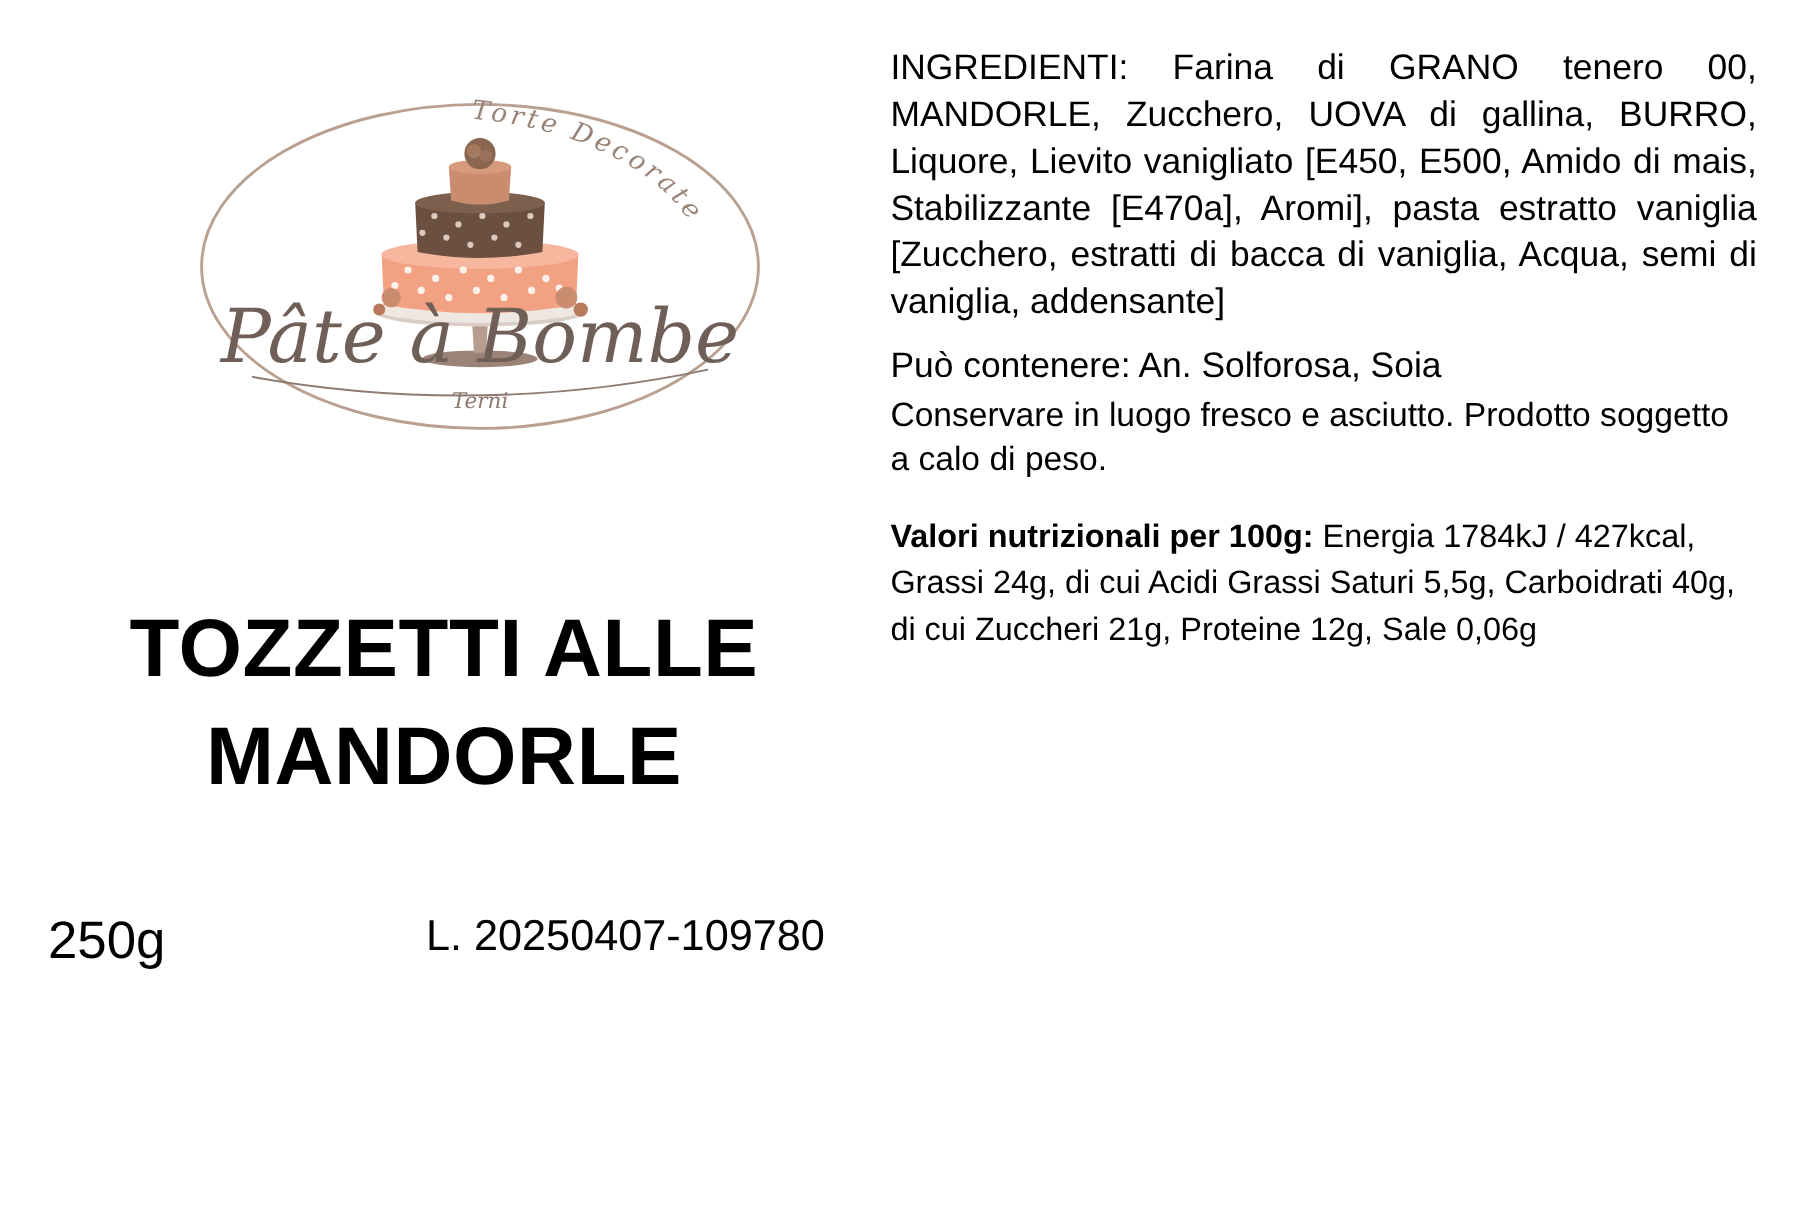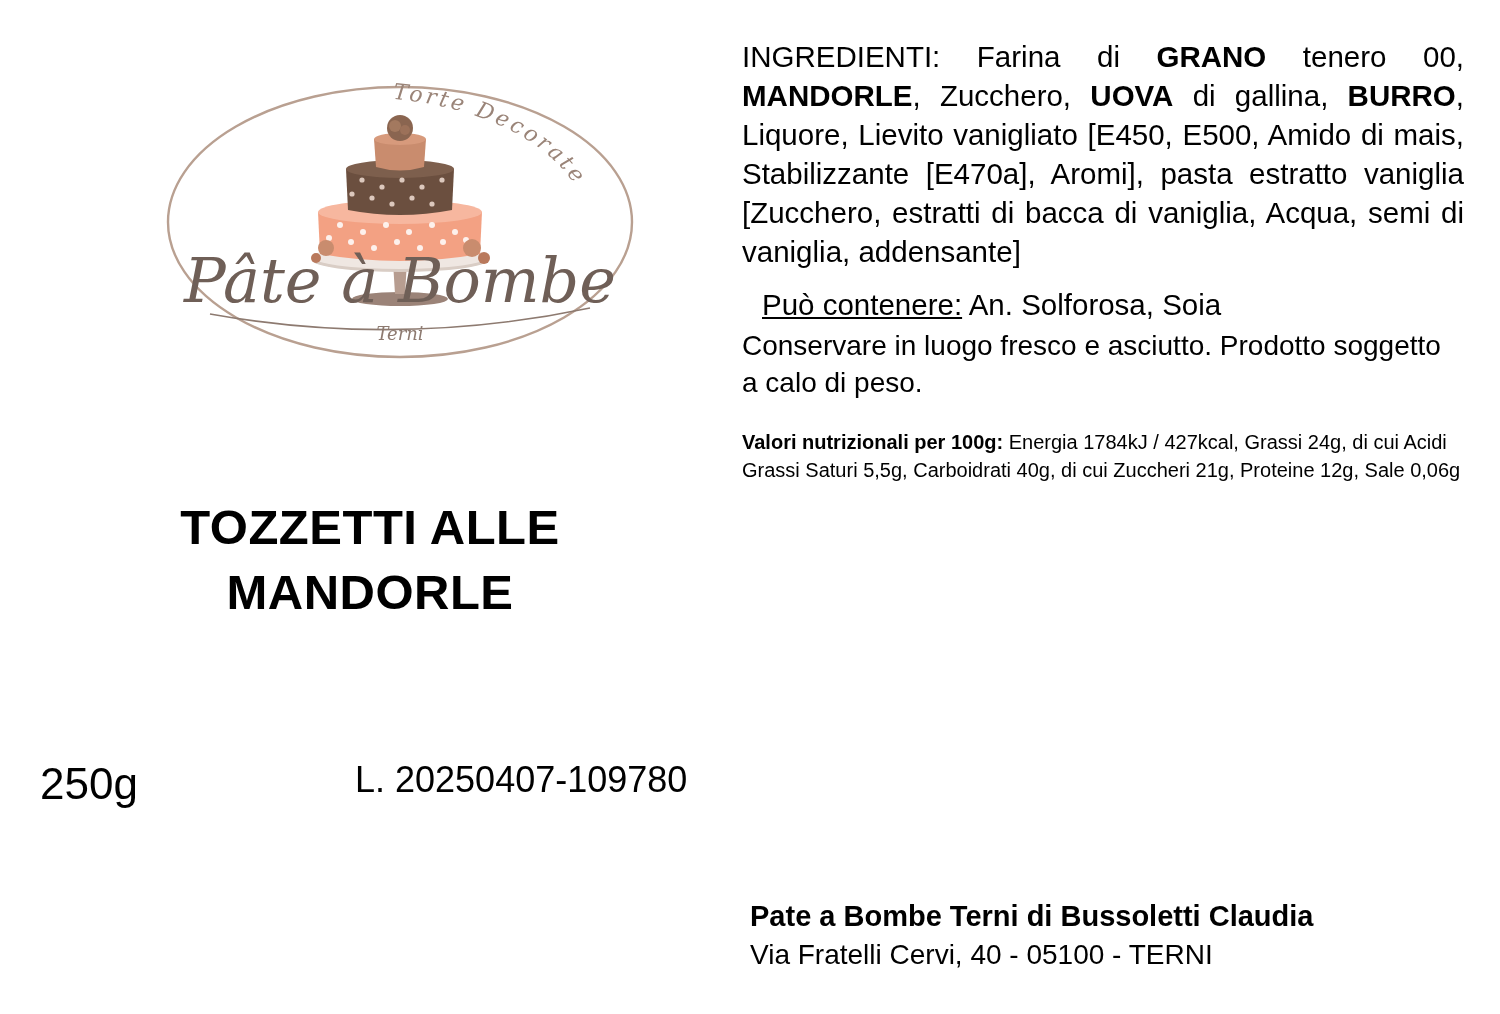--- a/index.html
+++ b/index.html
@@ -40,21 +40,21 @@
     height: 330px;
   }
   .logo-svg { display: block; }
 
   .product-name {
     position: absolute;
     left: 40px;
     top: 495px;
     width: 660px;
     text-align: center;
-    font-size: 49px;
+    font-size: 68px;
     font-weight: bold;
     line-height: 1.33;
     letter-spacing: 0.5px;
   }
 
   .qty-block {
     position: absolute;
     left: 40px;
     top: 752px;
     width: 300px;
@@ -88,49 +88,47 @@
     width: 722px;
   }
 
   .ingredients {
     font-size: 29.5px;
     line-height: 1.32;
     text-align: justify;
     text-justify: inter-word;
     margin: 0;
   }
-  .ingredients b { font-weight: bold; }
+  .ingredients b { font-weight: normal; }
 
   .may-contain {
     margin-top: 14px;
     font-size: 29.5px;
     line-height: 1.3;
   }
   .may-contain .uline {
-    text-decoration: underline;
-    margin-left: 20px;
   }
   .may-contain b { font-weight: normal; margin-top: 17px; }
 
   .best-before {
     margin-top: 22px;
     font-size: 29.5px;
     line-height: 1.3;
   }
   .best-before b { font-weight: bold; }
 
   .storage {
     margin-top: 4px;
     font-size: 28px;
     line-height: 1.32;
   }
 
   .nutrition {
     margin-top: 26px;
-    font-size: 20px;
+    font-size: 27px;
     line-height: 1.42;
   }
   .nutrition b { font-weight: bold; }
 
   .company {
     position: absolute;
     left: 750px;
     top: 898px;
     width: 740px;
   }
@@ -247,18 +245,14 @@
 
 
     <div class="storage">Conservare in luogo fresco e asciutto. Prodotto soggetto a calo di peso.</div>
 
     <div class="nutrition">
       <b>Valori nutrizionali per 100g:</b>
       <span>Energia 1784kJ / 427kcal, Grassi 24g, di cui Acidi Grassi Saturi 5,5g, Carboidrati 40g, di cui Zuccheri 21g, Proteine 12g, Sale 0,06g</span>
     </div>
   </div>
 
-  <div class="company">
-    <div class="company-name">Pate a Bombe Terni di Bussoletti Claudia</div>
-    <div class="company-address">Via Fratelli Cervi, 40 - 05100 - TERNI</div>
-  </div>
 
 </div>
 
 </body></html>

